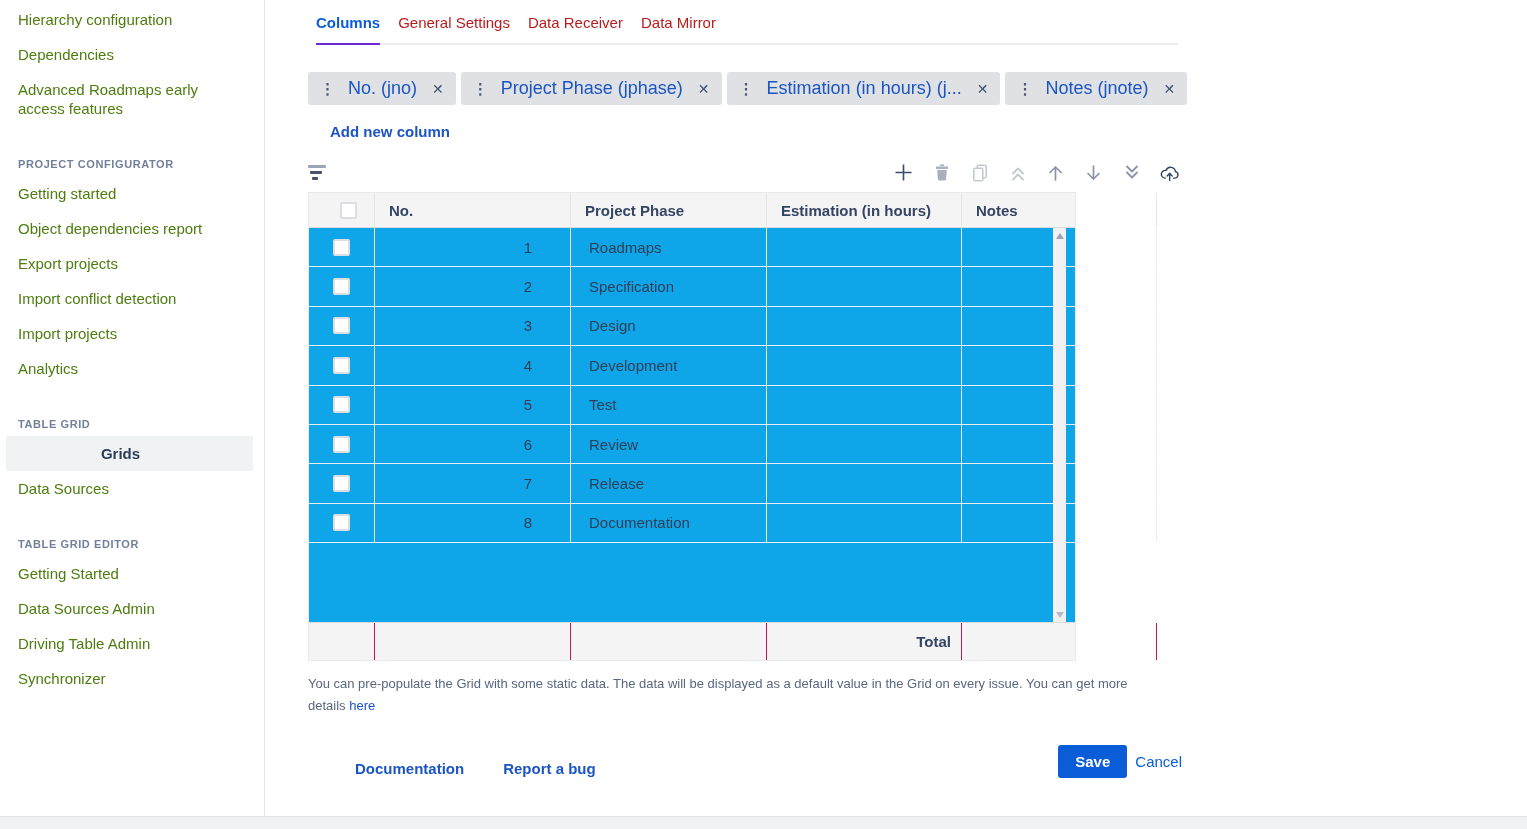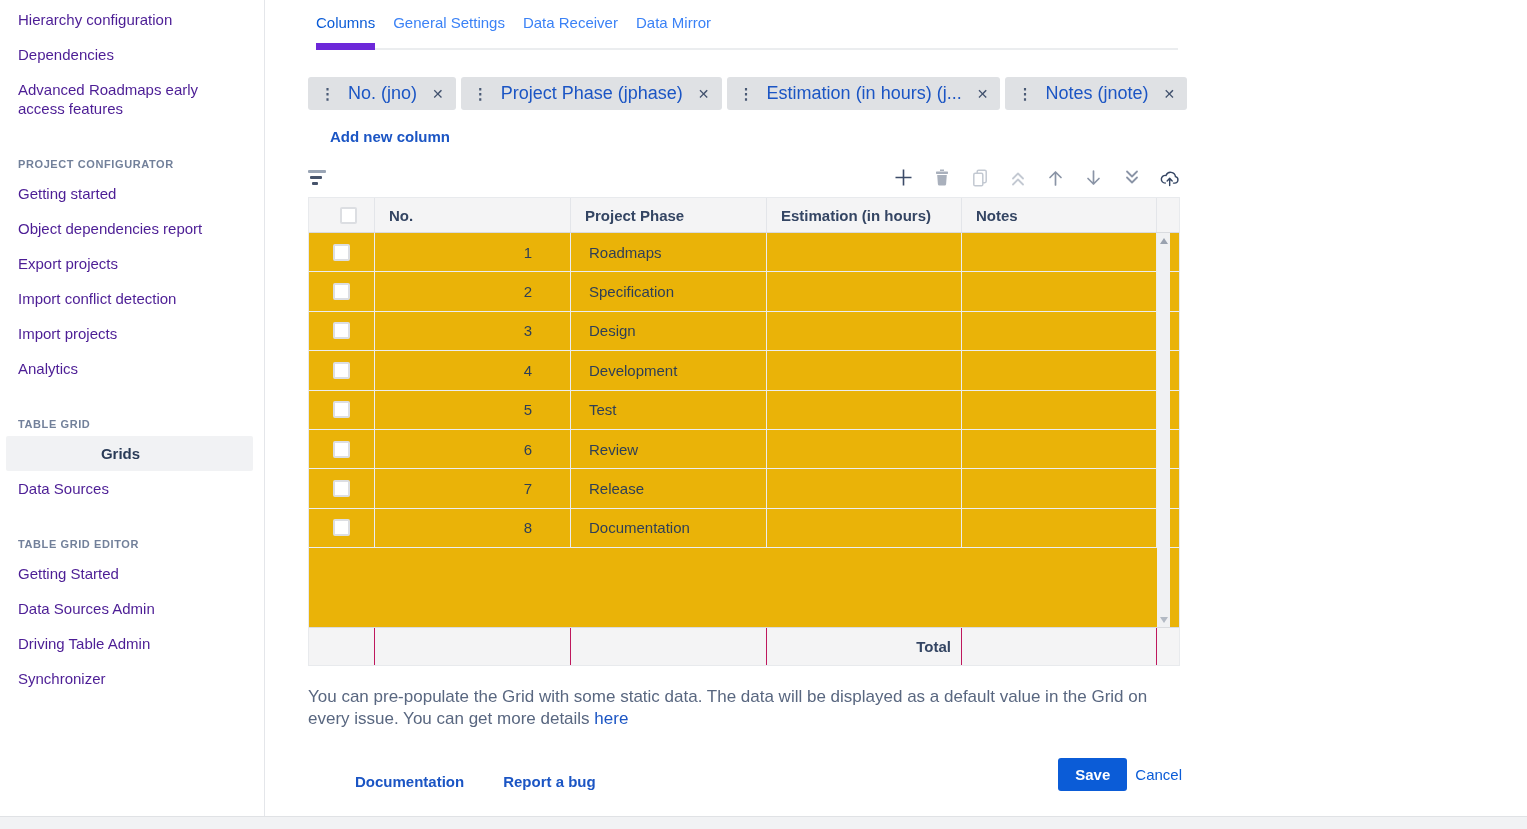--- a/index.html
+++ b/index.html
@@ -2,33 +2,33 @@
 <html><head>
 <meta charset="utf-8">
 <style>
   * { box-sizing: border-box; margin: 0; padding: 0; }
   html, body { width: 1527px; height: 829px; background: #ffffff; overflow: hidden;
     font-family: "Liberation Sans", sans-serif; }
   .app { display: flex; width: 100%; height: 816px; }
 
   
   .sidebar { width: 265px; min-width: 265px; border-right: 1px solid #e4e6ea; padding-top: 2px; }
-  .side-item { font-size: 15px; color: #4c1d95; padding: 8px 30px 8px 12px; margin: 0 11px 0 6px;
+  .side-item { font-size: 15px; color: #4d7c0f; padding: 8px 30px 8px 12px; margin: 0 11px 0 6px;
     line-height: 19px; cursor: pointer; border-radius: 2px; max-width: 247px; }
   .side-item.active { background: #f1f2f4; font-weight: 700; color: #2a3b57; text-align: center; }
   .side-heading { font-size: 11px; font-weight: 700; color: #72809a; letter-spacing: .6px;
     text-transform: uppercase; margin: 26px 0 2px 0; padding: 6px 18px 4px 18px; }
 
   
   .content { flex: 1; padding: 10px 0 0 43px; position: relative; }
 
   .tabbar { display: flex; gap: 18px; width: 862px; margin-left: 8px;
     border-bottom: 2px solid #ebedef; }
-  .tab { font-size: 15px; color: #3b82f6; padding: 4px 0 12px 0; margin-bottom: -2px; cursor: pointer; }
-  .tab.active { color: #0b5cd7; font-weight: 400; border-bottom: 7px solid #6d28d9; }
+  .tab { font-size: 15px; color: #b91c1c; padding: 4px 0 12px 0; margin-bottom: -2px; cursor: pointer; }
+  .tab.active { color: #0b5cd7; font-weight: 700; border-bottom: 2px solid #6d28d9; }
 
   .chips { display: flex; gap: 5px; margin-top: 27px; }
   .chip { display: flex; align-items: center; background: #dfe1e4; border-radius: 3px;
     height: 33px; padding: 0 12px; cursor: grab; }
   .chip-handle { color: #4a5a75; font-size: 15px; font-weight: 700; margin-right: 13px; line-height: 1; cursor: grab; }
   .chip-label { color: #1b55c4; font-size: 18px; white-space: nowrap; }
   .chip-close { color: #42526e; font-size: 14px; margin-left: 15px; cursor: pointer; line-height: 1; }
 
   .addcol { margin: 18px 0 0 22px; }
   .addcol a { color: #1b55c4; font-size: 15px; font-weight: 600; text-decoration: none; cursor: pointer; }
@@ -36,21 +36,21 @@
   .toolbar { width: 872px; margin-top: 21px; display: flex; justify-content: space-between; align-items: center; }
   .tool-right { display: flex; align-items: center; gap: 17px; }
   .tbtn { width: 21px; height: 21px; display: flex; align-items: center; justify-content: center; cursor: pointer; }
   .filter-icon { display: flex; flex-direction: column; align-items: flex-start; gap: 3px; cursor: pointer; padding: 2px 0; }
   .filter-icon i { display: block; height: 3px; border-radius: 1px; }
   .filter-icon i:nth-child(1) { width: 18px; background: #9aa5b5; }
   .filter-icon i:nth-child(2) { width: 12px; background: #46536b; margin-left: 2px; }
   .filter-icon i:nth-child(3) { width: 6px;  background: #46536b; margin-left: 4px; }
 
   
-  .grid { width: 872px; margin-top: 9px; border: 1px solid #e8eaed; background: #eab308; }
+  .grid { width: 768px; margin-top: 9px; border: 1px solid #e8eaed; background: #0ea5e9; }
   .gcols { display: grid; grid-template-columns: 66px 196px 196px 195px 195px 22px; }
   .g-header { background: #f4f4f5; border-bottom: 1px solid #d9dbdf; height: 35px; }
   .g-header .cell { font-weight: 700; color: #344563; font-size: 15px; display: flex; align-items: center;
     padding-left: 14px; border-right: 1px solid #e3e5e9; }
   .g-header .cell:last-child { border-right: none; }
   .g-body { position: relative; height: 394px; }
   .g-row { height: 39.4px; border-bottom: 1px solid #ebedf0; }
   .g-row .cell { display: flex; align-items: center; font-size: 15px; color: #2f3f57;
     border-right: 1px solid #ebedf0; height: 100%; }
   .g-row .cell:last-child { border-right: none; }
@@ -64,21 +64,21 @@
   .g-footer .c-total { justify-content: flex-end; padding-right: 10px; font-weight: 700; font-size: 15px; color: #344563; }
 
   .vscroll { position: absolute; top: 0; right: 9px; width: 13px; height: 394px; background: #f0f1f3;
     display: flex; flex-direction: column; justify-content: space-between; align-items: center; }
   .sb-up, .sb-dn { width: 13px; height: 15px; display: flex; align-items: center; justify-content: center; cursor: pointer; }
   .tri-up { width: 0; height: 0; border-left: 4px solid transparent; border-right: 4px solid transparent;
     border-bottom: 6px solid #9aa2af; }
   .tri-dn { width: 0; height: 0; border-left: 4px solid transparent; border-right: 4px solid transparent;
     border-top: 6px solid #b3bac4; }
 
-  .note { width: 856px; margin-top: 20px; font-size: 17px; color: #596780; line-height: 22px; }
+  .note { width: 856px; margin-top: 12px; font-size: 13px; color: #596780; line-height: 22px; }
   .note a { color: #1b55c4; text-decoration: none; cursor: pointer; }
 
   .actions { width: 874px; display: flex; align-items: center; margin-top: 28px; }
   .actions .doc-links { display: flex; gap: 39px; margin-left: 47px; margin-top: 14px; }
   .actions .doc-links a { color: #1b55c4; font-size: 15px; font-weight: 600; text-decoration: none; }
   .right-actions { margin-left: auto; display: flex; align-items: center; gap: 8px; }
   .save-btn { background: #0b5cd7; color: #ffffff; font-weight: 700; font-size: 15px; border: none;
     border-radius: 3px; padding: 8px 17px; cursor: pointer; font-family: "Liberation Sans", sans-serif; }
   .cancel-link { color: #0b5cd7; font-size: 15px; text-decoration: none; cursor: pointer; text-align: center; }
 

